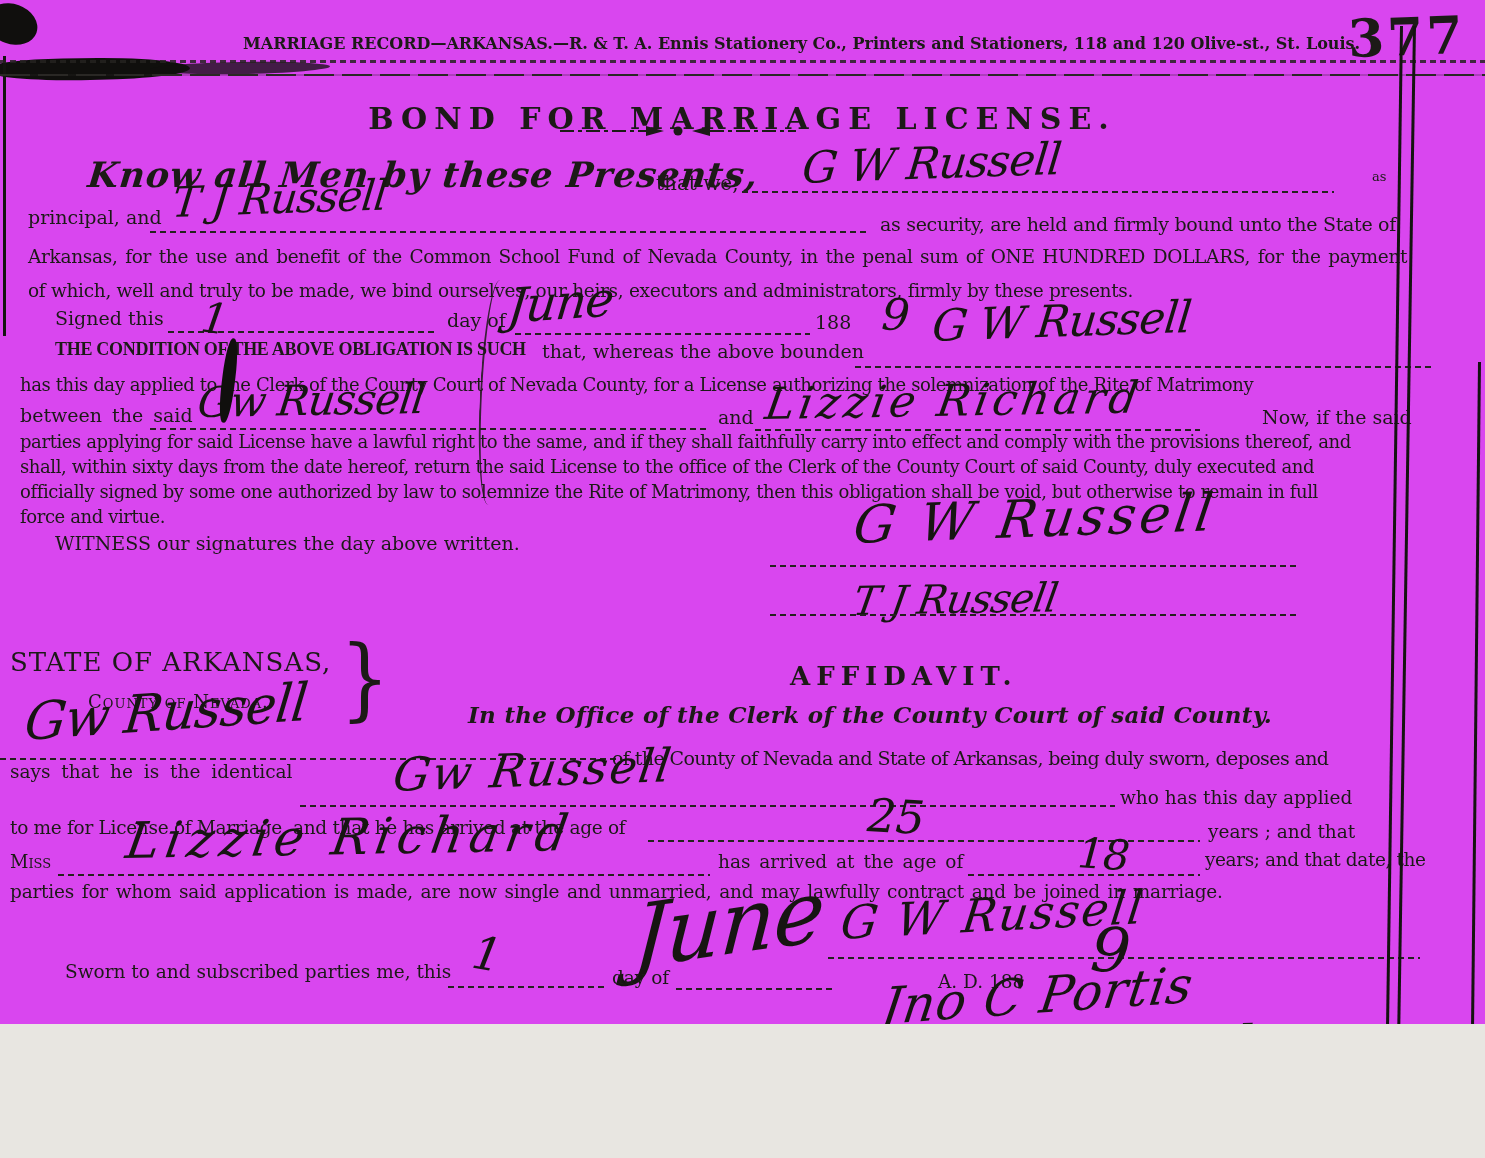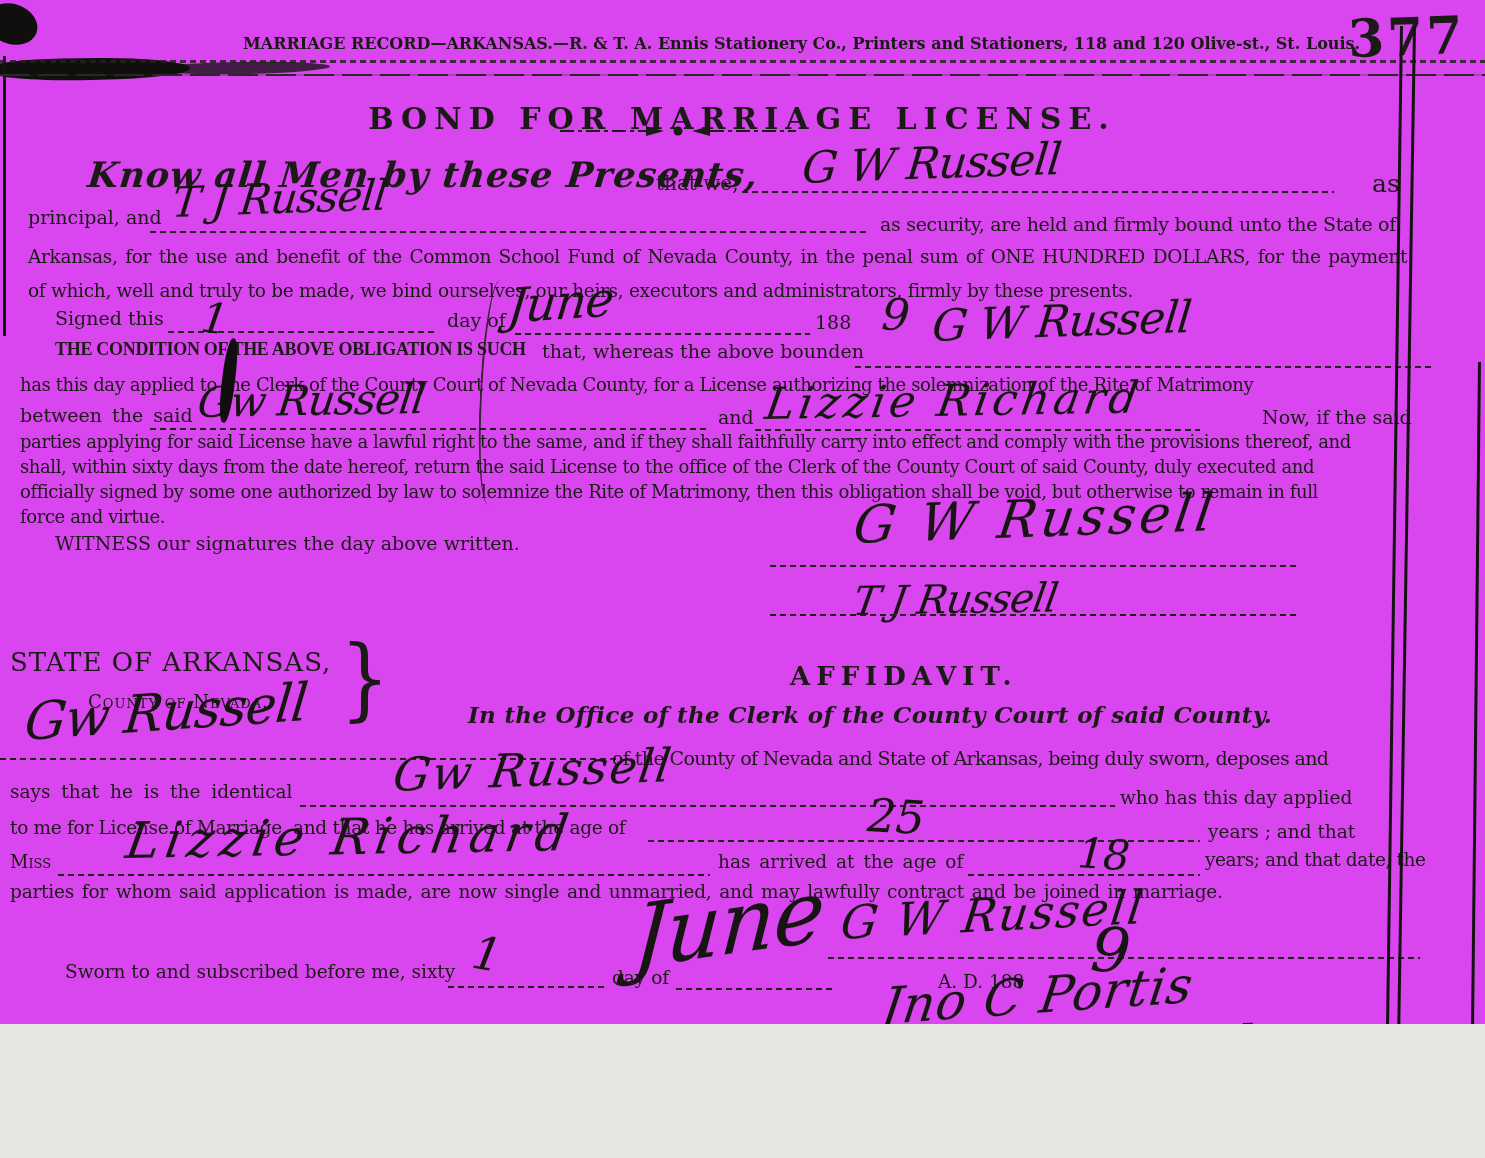--- a/index.html
+++ b/index.html
@@ -42,21 +42,21 @@
     <polygon points="86,2 104,7 86,12" fill="#1c1a17"></polygon>
     <circle cx="118" cy="7" r="4.5" fill="#1c1a17"></circle>
     <polygon points="150,2 132,7 150,12" fill="#1c1a17"></polygon>
     <line x1="150" y1="7" x2="236" y2="7" stroke="#1c1a17" stroke-width="2" stroke-dasharray="14 4 4 4"></line>
   </svg>
 
   <div class="t ornate" style="left:88px;top:156px;font-size:35px;transform:skewX(-6deg);">Know all Men by these Presents,</div>
   <div class="t" style="left:656px;top:172px;font-size:20px;">that we,</div>
   <div class="dots" style="left:742px;top:191px;width:592px;"></div>
   <div class="hand" style="left:800px;top:142px;font-size:44px;transform:rotate(-2deg) skewX(-8deg);">G W Russell</div>
-  <div class="t" style="left:1372px;top:170px;font-size:25px;">as</div>
+  <div class="t" style="left:1372px;top:170px;font-size:13px;">as</div>
 
   <div class="t" style="left:28px;top:207px;font-size:19px;">principal, and</div>
   <div class="dots" style="left:150px;top:231px;width:718px;"></div>
   <div class="hand" style="left:170px;top:178px;font-size:42px;transform:rotate(-2deg) skewX(-8deg);">T J Russell</div>
   <div class="t" style="left:880px;top:214px;font-size:19px;letter-spacing:-0.3px;">as security, are held and firmly bound unto the State of</div>
 
   <div class="t" style="left:28px;top:247px;font-size:18.5px;letter-spacing:-0.3px;word-spacing:2px;">Arkansas, for the use and benefit of the Common School Fund of Nevada County, in the penal sum of ONE HUNDRED DOLLARS, for the payment</div>
   <div class="t" style="left:28px;top:281px;font-size:18.5px;letter-spacing:-0.3px;">of which, well and truly to be made, we bind ourselves, our heirs, executors and administrators, firmly by these presents.</div>
 
   <div class="t" style="left:55px;top:308px;font-size:19px;">Signed this</div>
@@ -98,21 +98,21 @@
   <div class="t" style="left:88px;top:692px;font-size:18px;font-variant:small-caps;letter-spacing:1px;">County of Nevada.</div>
   <div class="t" style="left:340px;top:636px;font-size:78px;font-weight:300;transform:scaleY(1.15);">}</div>
   <div class="hand" style="left:22px;top:692px;font-size:52px;transform:rotate(-4deg) skewX(-10deg);">Gw Russell</div>
 
   <div class="t" style="left:790px;top:662px;font-size:26px;font-weight:700;letter-spacing:6px;">AFFIDAVIT.</div>
   <div class="t" style="left:468px;top:702px;font-size:23px;font-weight:700;font-style:italic;letter-spacing:0.3px;">In the Office of the Clerk of the County Court of said County.</div>
 
   <div class="dots" style="left:0;top:758px;width:622px;"></div>
   <div class="t" style="left:612px;top:748px;font-size:19px;letter-spacing:-0.6px;">of the County of Nevada and State of Arkansas, being duly sworn, deposes and</div>
 
-  <div class="t" style="left:10px;top:782px;font-size:18.5px;word-spacing:5px;">says that he is the identical</div>
+  <div class="t" style="left:10px;top:762px;font-size:18.5px;word-spacing:5px;">says that he is the identical</div>
   <div class="dots" style="left:300px;top:805px;width:815px;"></div>
   <div class="hand" style="left:390px;top:748px;font-size:46px;transform:rotate(-2deg) skewX(-10deg);letter-spacing:2px;">Gw Russell</div>
   <div class="t" style="left:1120px;top:788px;font-size:18.5px;">who has this day applied</div>
 
   <div class="t" style="left:10px;top:818px;font-size:18.5px;letter-spacing:-0.3px;">to me for License of Marriage, and that he has arrived at the age of</div>
   <div class="dots" style="left:648px;top:840px;width:552px;"></div>
   <div class="hand" style="left:866px;top:788px;font-size:46px;transform:rotate(3deg);">25</div>
   <div class="t" style="left:1208px;top:822px;font-size:18.5px;">years ; and that</div>
 
   <div class="t" style="left:10px;top:852px;font-size:18px;font-variant:small-caps;">Miss</div>
@@ -123,21 +123,21 @@
   <div class="hand" style="left:1076px;top:828px;font-size:42px;transform:rotate(4deg);">18</div>
   <div class="t" style="left:1205px;top:850px;font-size:18.5px;letter-spacing:-0.4px;">years; and that date, the</div>
 
   <div class="t" style="left:10px;top:882px;font-size:18.5px;letter-spacing:-0.2px;word-spacing:2px;">parties for whom said application is made, are now single and unmarried, and may lawfully contract and be joined in marriage.</div>
 
   <div class="hand" style="left:630px;top:888px;font-size:86px;transform:rotate(-8deg) skewX(-12deg);">June</div>
   <div class="hand" style="left:838px;top:896px;font-size:46px;transform:rotate(-3deg) skewX(-10deg);letter-spacing:2px;">G W Russell</div>
   <div class="dots" style="left:828px;top:957px;width:592px;"></div>
   <div class="hand" style="left:1088px;top:912px;font-size:62px;transform:rotate(5deg);">9</div>
 
-  <div class="t" style="left:65px;top:962px;font-size:18.5px;">Sworn to and subscribed before me, sixty</div>
+  <div class="t" style="left:65px;top:962px;font-size:18.5px;">Sworn to and subscribed parties me, this</div>
   <div class="dots" style="left:448px;top:986px;width:160px;"></div>
   <div class="hand" style="left:468px;top:924px;font-size:46px;transform:rotate(10deg);">1</div>
   <div class="t" style="left:612px;top:968px;font-size:18.5px;">day of</div>
   <div class="dots" style="left:676px;top:988px;width:160px;"></div>
   <div class="t" style="left:938px;top:972px;font-size:18.5px;">A. D. 188</div>
 
   <div class="hand" style="left:878px;top:978px;font-size:50px;transform:rotate(-4deg) skewX(-12deg);letter-spacing:1px;">Jno C Portis</div>
   <div class="dots" style="left:850px;top:1032px;width:480px;"></div>
   <div class="t" style="left:1158px;top:1040px;font-size:17px;font-weight:700;margin-top:16px;">Clerk of the County Court.</div>
 

